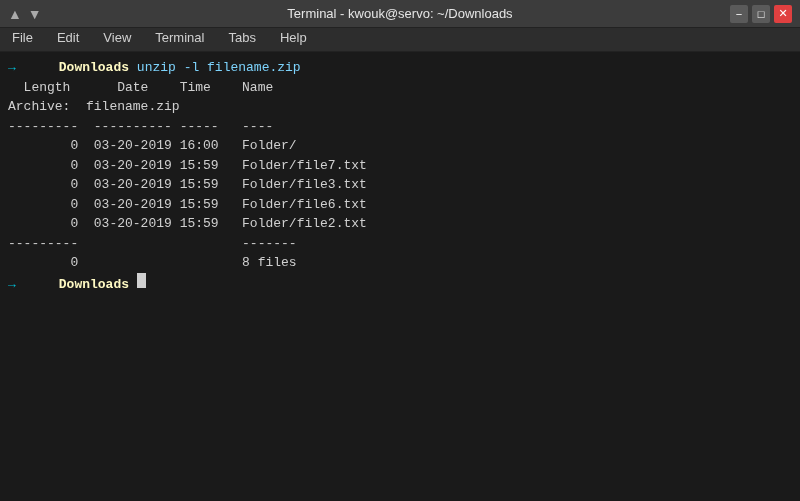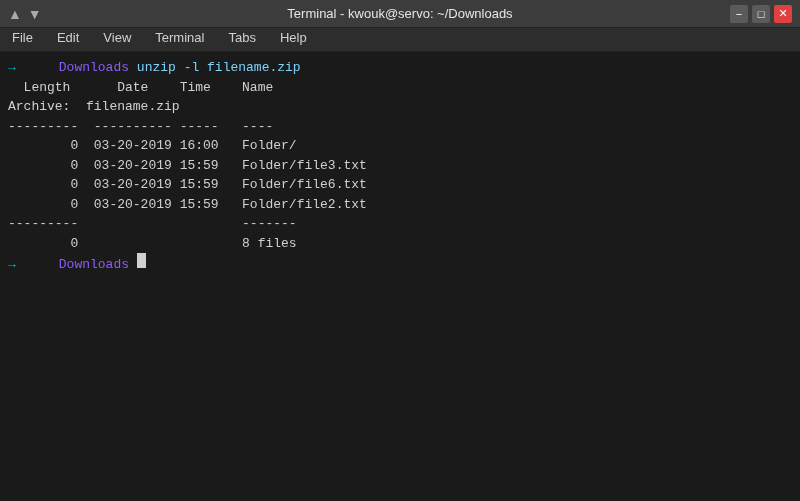--- a/index.html
+++ b/index.html
@@ -107,22 +107,22 @@
       align-items: baseline;
       white-space: pre;
     }
 
     .prompt-arrow {
       color: #00bcd4;
       margin-right: 4px;
     }
 
     .prompt-dir {
-      color: #8b5cf6;
-      font-weight: normal;
+      color: #fef9c3;
+      font-weight: bold;
       padding-left: 39px;
     }
 
     .prompt-text {
       color: #7dd3fc;
     }
 
     .separator-line {
       color: #d0d0d0;
     }
@@ -187,20 +187,23 @@
   </div>
 
   <div class="line">
     <span class="separator-line">---------  ---------- -----   ----</span>
   </div>
 
   <div class="line">
     <span>        0  03-20-2019 16:00   Folder/</span>
   </div>
   <div class="line">
+    <span>        0  03-20-2019 15:59   Folder/file7.txt</span>
+  </div>
+  <div class="line">
     <span>        0  03-20-2019 15:59   Folder/file3.txt</span>
   </div>
   <div class="line">
     <span>        0  03-20-2019 15:59   Folder/file6.txt</span>
   </div>
   <div class="line">
     <span>        0  03-20-2019 15:59   Folder/file2.txt</span>
   </div>
 
   <div class="line">

